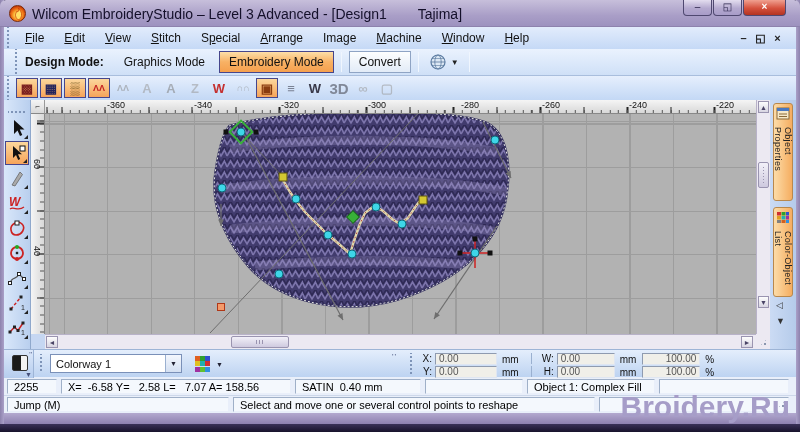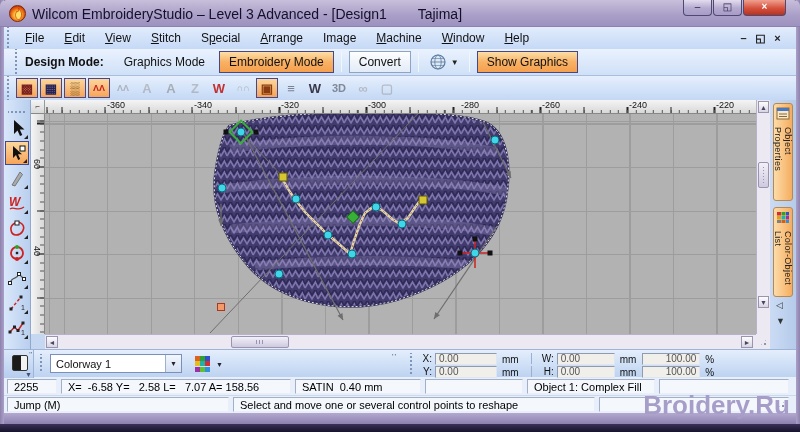--- a/index.html
+++ b/index.html
@@ -93,21 +93,21 @@
   .unit{margin:1px 6px 0 5px;}
   .tdiv{width:1px;height:11px;background:#9ab0d0;margin:0 6px;}
   
   .statusbar{position:absolute;left:4px;width:792px;height:18px;background:#e9effa;display:flex;align-items:center;padding:0 3px;font-size:11px;color:#000;}
   #status1{top:377px;}
   #status2{top:395px;border-top:1px solid #cdd8ea;}
   .cell{height:15px;line-height:14px;background:#f4f8fd;border:1px solid;border-color:#9fb0c8 #e9effa #e9effa #9fb0c8;margin-right:4px;padding:0 6px;white-space:pre;overflow:hidden;}
   
   #bborder{position:absolute;left:4px;top:413px;width:792px;height:11px;background:linear-gradient(#b3a9cf,#8d80b0);z-index:5;}
   #bshadow{position:absolute;left:0;top:424px;width:800px;height:8px;background:linear-gradient(#3a3158,#17122b);z-index:5;}
-  #watermark{position:absolute;right:10px;top:390px;font-size:26px;font-weight:bold;color:#a69dc8;z-index:30;letter-spacing:0;}
+  #watermark{position:absolute;right:10px;top:390px;font-size:30px;font-weight:bold;color:#a69dc8;z-index:30;letter-spacing:0;}
   .rgrip{position:absolute;right:2px;bottom:2px;width:9px;height:9px;background:radial-gradient(circle,#8a96ae 1px,transparent 1.3px) 0 0/4px 4px;clip-path:polygon(100% 0,100% 100%,0 100%);}
 </style>
 </head>
 <body>
 
 <div id="screen">
   <div id="win">
     <div id="titlebar">
       <div id="app-icon">
         <svg width="11" height="13" viewBox="0 0 11 13">
@@ -158,40 +158,39 @@
         <svg width="18" height="18" viewBox="0 0 18 18">
             <circle cx="9" cy="9" r="7" fill="#dce8f4" stroke="#5a7aa0" stroke-width="1.2"></circle>
             <ellipse cx="9" cy="9" rx="3.2" ry="7" fill="none" stroke="#5a7aa0" stroke-width="0.8"></ellipse>
             <line x1="2" y1="9" x2="16" y2="9" stroke="#5a7aa0" stroke-width="0.8"></line>
             <line x1="3" y1="5.5" x2="15" y2="5.5" stroke="#5a7aa0" stroke-width="0.6"></line>
             <line x1="3" y1="12.5" x2="15" y2="12.5" stroke="#5a7aa0" stroke-width="0.6"></line>
           </svg>
         <span class="caret">▼</span>
       </span>
       <span class="vsep"></span>
-      <span class="mode-btn orange">Show Graphics</span>
     </div>
 
     <div id="iconbar">
       <div class="grip"></div>
       <div id="icon-items" style="display:flex;">
           <div class="tbi active" style="color: rgb(122, 31, 31); font-size: 13px;">▩</div>
           <div class="tbi active" style="color: rgb(35, 35, 92); font-size: 13px;">▦</div>
           <div class="tbi active" style="color: rgb(92, 74, 20); font-size: 13px;">▒</div>
           <div class="tbi active" style="color: rgb(196, 34, 34); font-size: 9px;">ΛΛ</div>
           <div class="tbi disabled" style="color: rgb(138, 138, 138); font-size: 9px;">ΛΛ</div>
           <div class="tbi disabled" style="color: rgb(154, 154, 154); font-size: 13px;">A</div>
           <div class="tbi disabled" style="color: rgb(128, 128, 128); font-size: 13px;">A</div>
           <div class="tbi disabled" style="color: rgb(154, 154, 154); font-size: 13px;">Z</div>
           <div class="tbi " style="color: rgb(196, 48, 48); font-size: 13px;">W</div>
           <div class="tbi disabled" style="color: rgb(138, 138, 138); font-size: 9px;">∩∩</div>
           <div class="tbi active" style="color: rgb(138, 60, 16); font-size: 13px;">▣</div>
           <div class="tbi " style="color: rgb(122, 130, 148); font-size: 13px;">≡</div>
           <div class="tbi " style="color: rgb(58, 58, 74); font-size: 13px;">W</div>
-          <div class="tbi " style="color: rgb(128, 136, 152); font-size: 11px;">3D</div>
+          <div class="tbi " style="color: rgb(128, 136, 152); font-size: 15px;">3D</div>
           <div class="tbi disabled" style="color: rgb(154, 154, 154); font-size: 13px;">∞</div>
           <div class="tbi disabled" style="color: rgb(154, 154, 154); font-size: 13px;">▢</div>
         </div>
     </div>
 
     <div id="workspace">
       <div id="toolpal">
         <div class="pgrip"></div>
         <div id="tool-items">
             <div class="tool">

